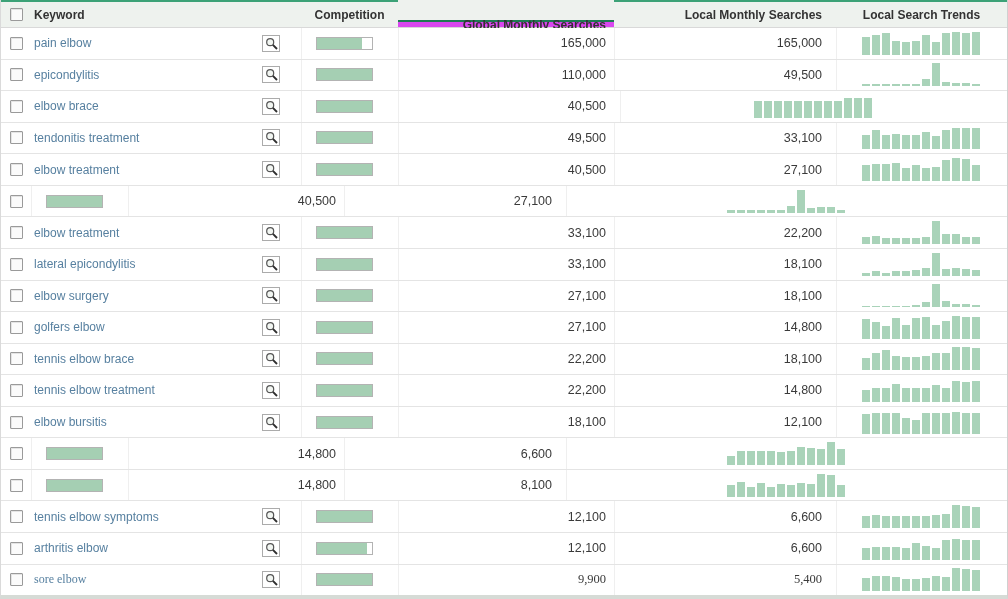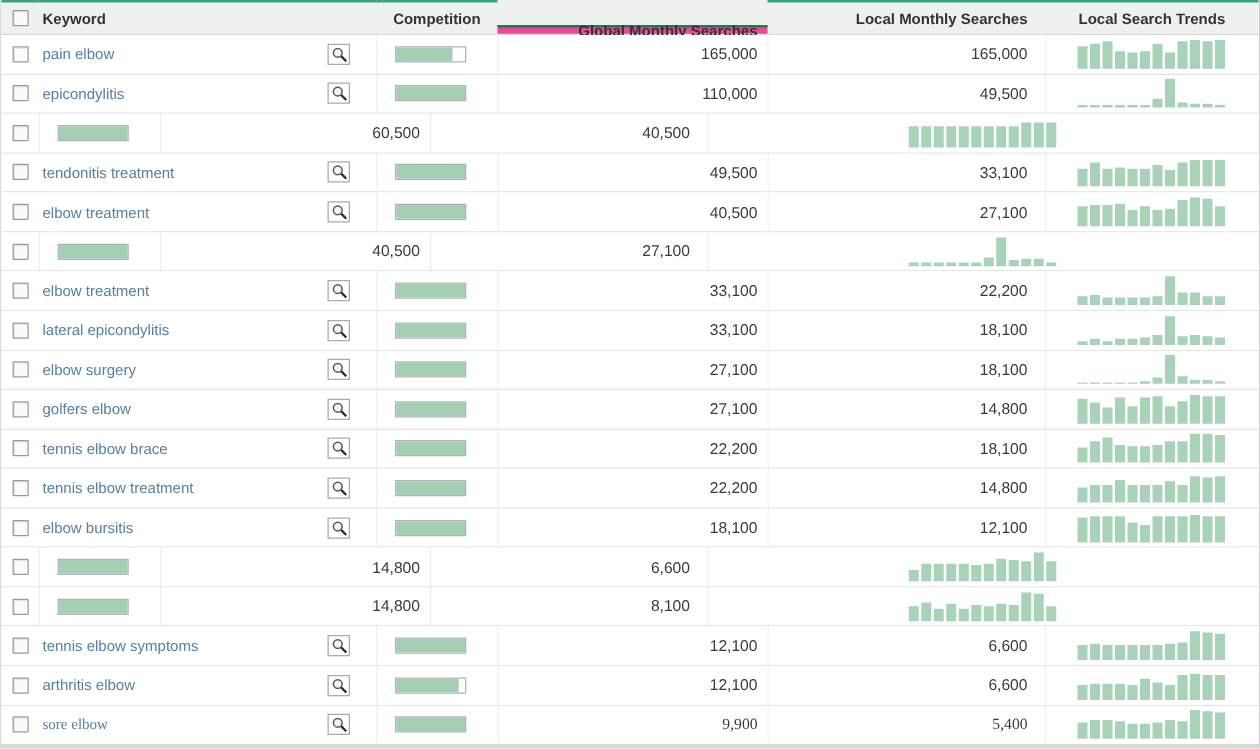--- a/index.html
+++ b/index.html
@@ -21,21 +21,21 @@
     display: flex; height: 28px; flex: 0 0 28px;
     background: #eef2ee;
     border-bottom: 1px solid #d9d9d9;
     font-size: 12px; font-weight: bold; color: #333;
   }
   .th {
     border-top: 2px solid #3ca277;
     display: flex; align-items: center;
   }
   .th.sorted {
-    background: #ec4899;
+    background: #d946ef;
     border-top-color: #1e7a52;
     margin-top: 20px;
   }
 
   
   .col-check  { width: 30px;  flex: 0 0 30px;  padding-left: 9px; }
   .col-kw     { width: 270px; flex: 0 0 270px; padding-left: 3px; text-align: center; }
   .col-comp   { width: 97px;  flex: 0 0 97px; }
   .col-glob   { width: 216px; flex: 0 0 216px; justify-content: flex-end; padding-right: 8px; }
   .col-loc    { width: 222px; flex: 0 0 222px; justify-content: flex-end; padding-right: 14px; }
@@ -200,26 +200,34 @@
             <div class="bar" style="height: 3px;"></div>
             <div class="bar" style="height: 2px;"></div>
           </div>
     </div>
   </div>
 
   <div class="row">
     <div class="cell col-check">
       <span class="checkbox"></span>
     </div>
-    <div class="cell col-comp">
-      <div class="comp-bar">
-        <div class="comp-fill" style="width: 100%;"></div>
-      </div>
-    </div>
-    <div class="cell col-glob num">60,500</div>
+    <div class="cell col-kw">
+      <a class="kw-link">elbow brace</a>
+      <span class="mag-btn">
+        <svg width="13" height="13" viewBox="0 0 13 13">
+          <circle cx="5.2" cy="5.2" r="3.5" fill="#f2f6f2" stroke="#555" stroke-width="1.2"></circle>
+          <line x1="7.9" y1="7.9" x2="12" y2="12" stroke="#2e2e2e" stroke-width="1.9"></line>
+        </svg>
+      </span>
+    </div>
+    <div class="cell col-comp">
+      <div class="comp-bar">
+        <div class="comp-fill" style="width: 100%;"></div>
+      </div>
+    </div>
     <div class="cell col-loc num">40,500</div>
     <div class="cell col-trend">
       <div class="spark">
             <div class="bar" style="height: 17px;"></div>
             <div class="bar" style="height: 17px;"></div>
             <div class="bar" style="height: 17px;"></div>
             <div class="bar" style="height: 17px;"></div>
             <div class="bar" style="height: 17px;"></div>
             <div class="bar" style="height: 17px;"></div>
             <div class="bar" style="height: 17px;"></div>

